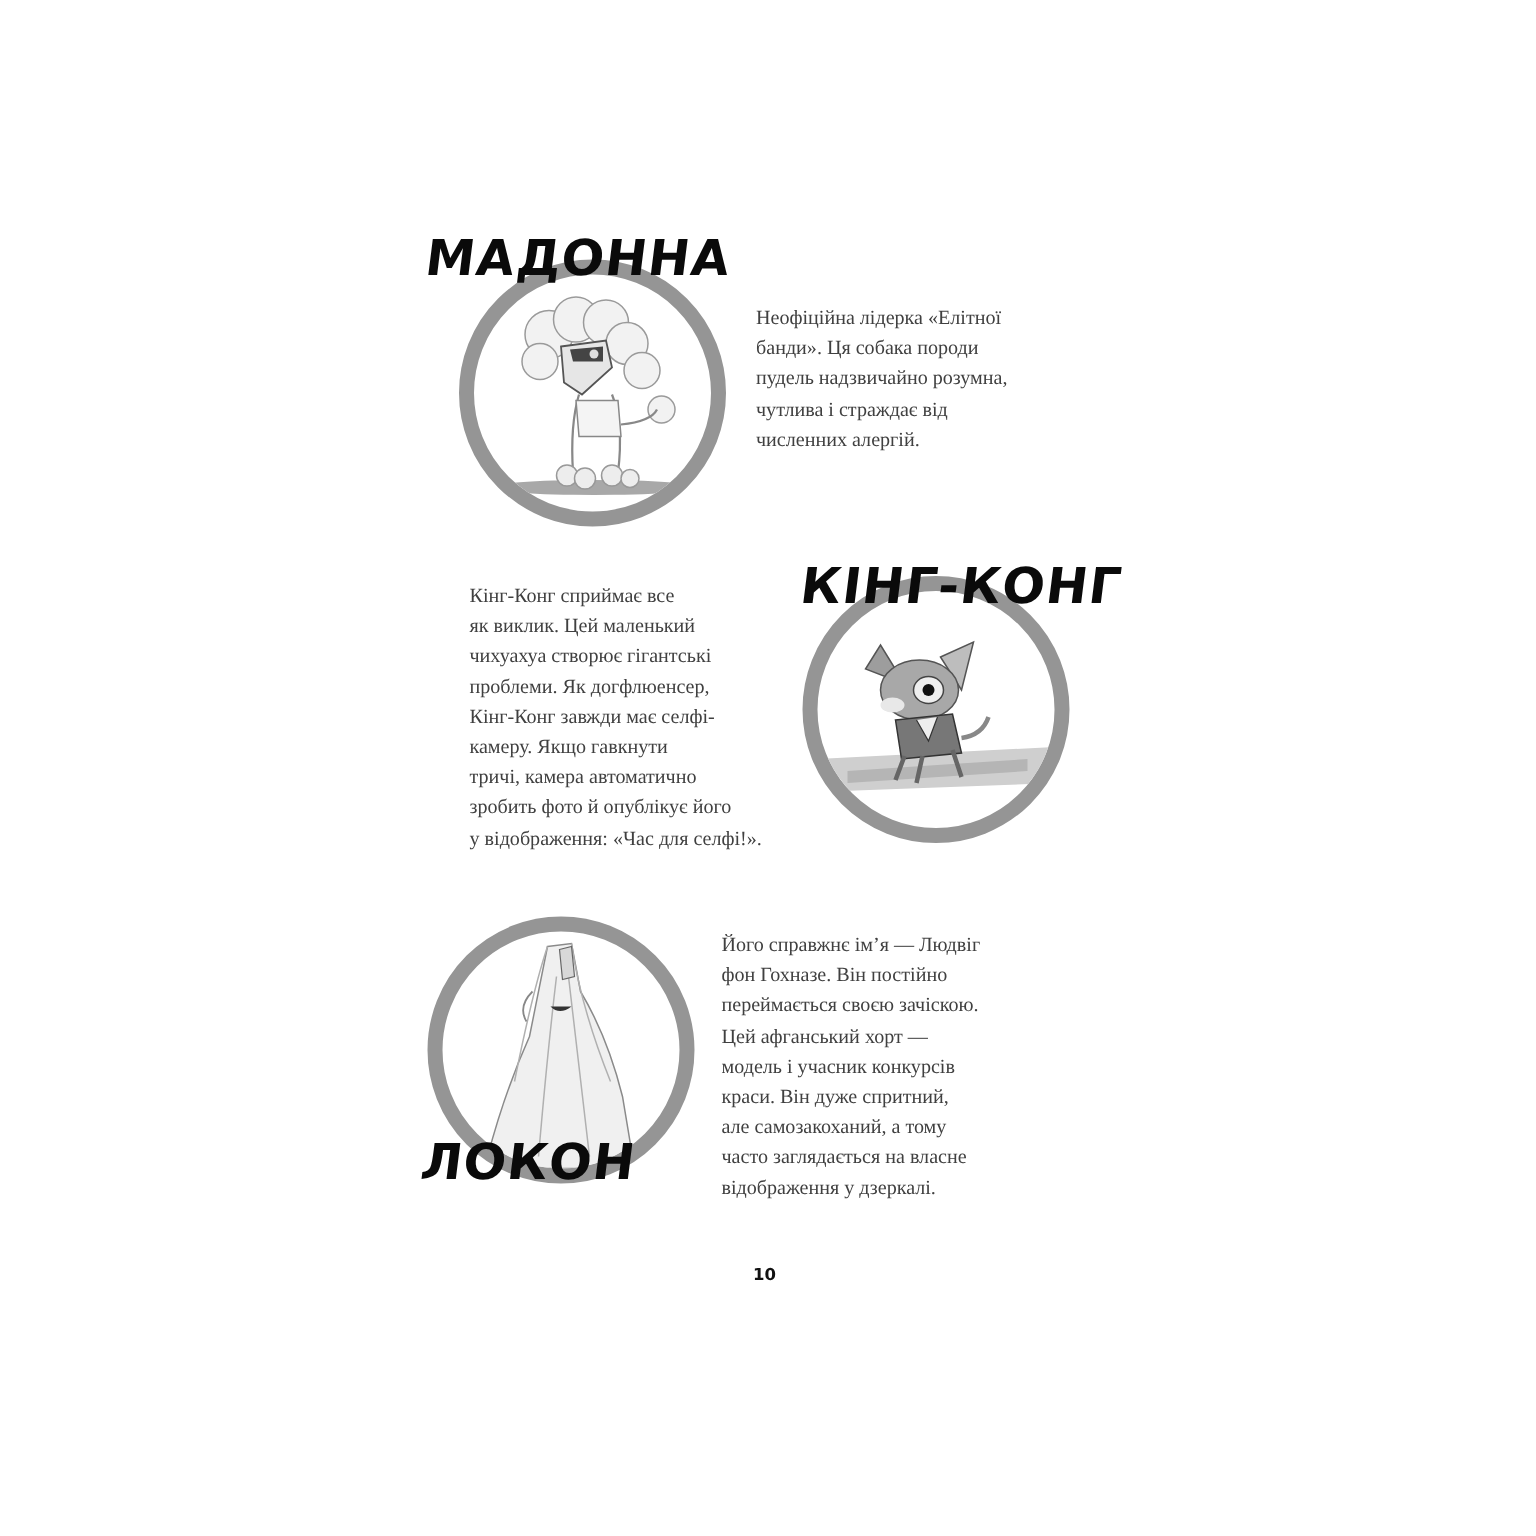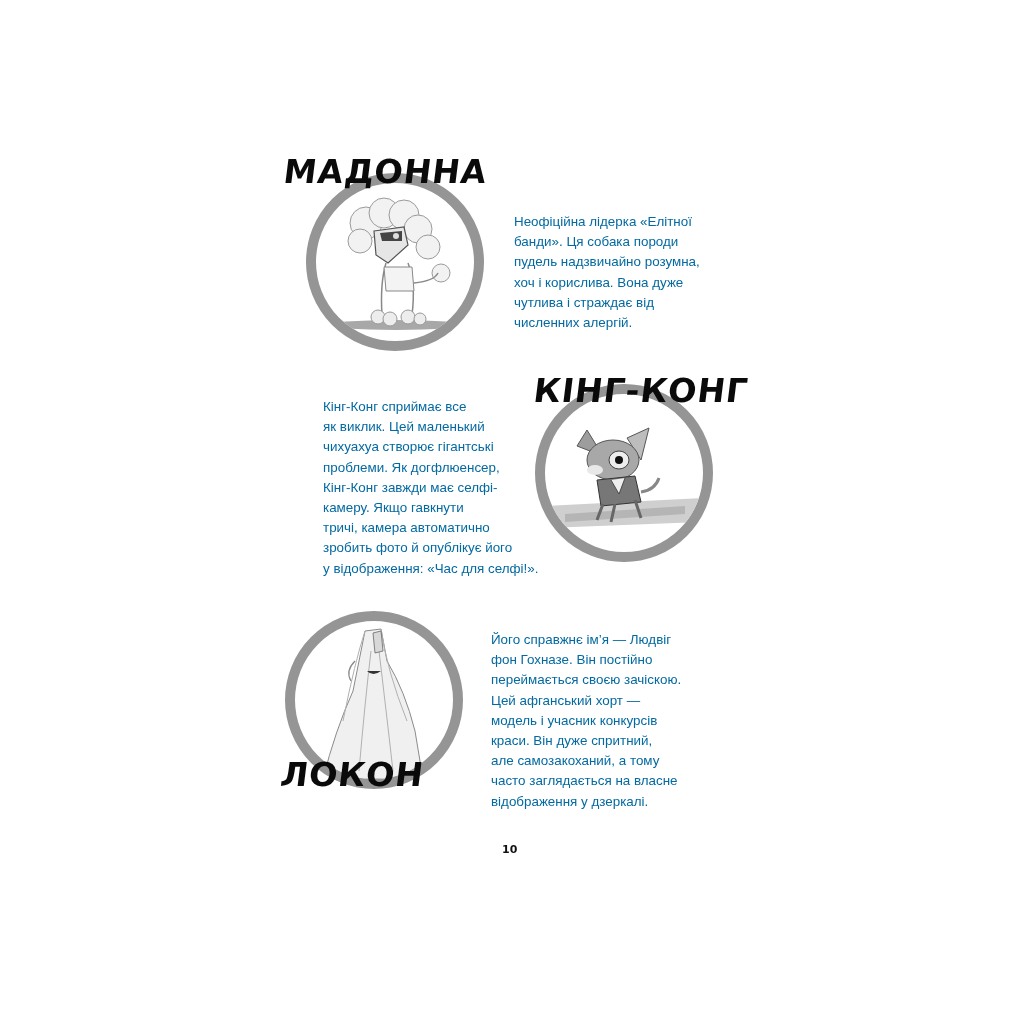--- a/index.html
+++ b/index.html
@@ -24,25 +24,25 @@
     color: #0a0a0a;
     letter-spacing: 1px;
     white-space: nowrap;
     font-style: italic;
     transform: skewX(4deg);
     line-height: 1;
   }
 
   .bio {
     position: absolute;
-    font-family: Liberation Sans, sans-serif;
+    font-family: Liberation Serif, serif;
     font-size: 13.4px;
     line-height: 20.2px;
-    color: #0369a1;
-    margin: 10px;
+    color: #404040;
+    margin: 0;
   }
   .bio span { display: block; white-space: nowrap; }
 
   .page-number {
     position: absolute;
     left: 502px; top: 843px;
     font-family: "DejaVu Sans", sans-serif;
     font-size: 11px;
     font-weight: bold;
     color: #111;
@@ -81,21 +81,20 @@
           <circle cx="92" cy="134" r="7"></circle>
           <circle cx="104" cy="136" r="6"></circle>
         </g>
       </svg>
     </div>
     <div class="name" style="left:284px; top:155px; font-size:33px;">МАДОННА</div>
     <p class="bio" style="left:504px; top:202px;">
       <span>Неофіційна лідерка «Елітної</span>
       <span>банди». Ця собака породи</span>
       <span>пудель надзвичайно розумна,</span>
-      <span>хоч і корислива. Вона дуже</span>
       <span>чутлива і страждає від</span>
       <span>численних алергій.</span>
     </p>
   </section>
 
   <section>
     <p class="bio" style="left:313px; top:387px;">
       <span>Кінг-Конг сприймає все</span>
       <span>як виклик. Цей маленький</span>
       <span>чихуахуа створює гігантські</span>

